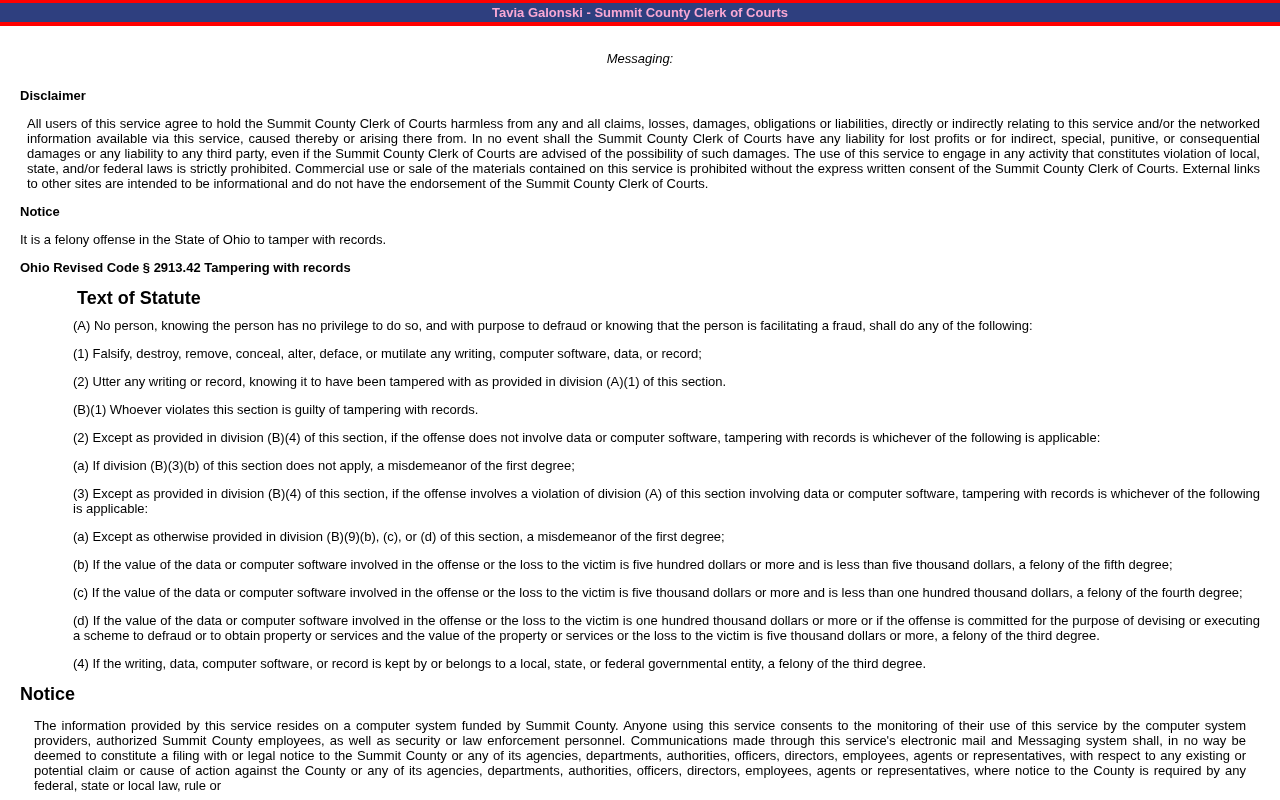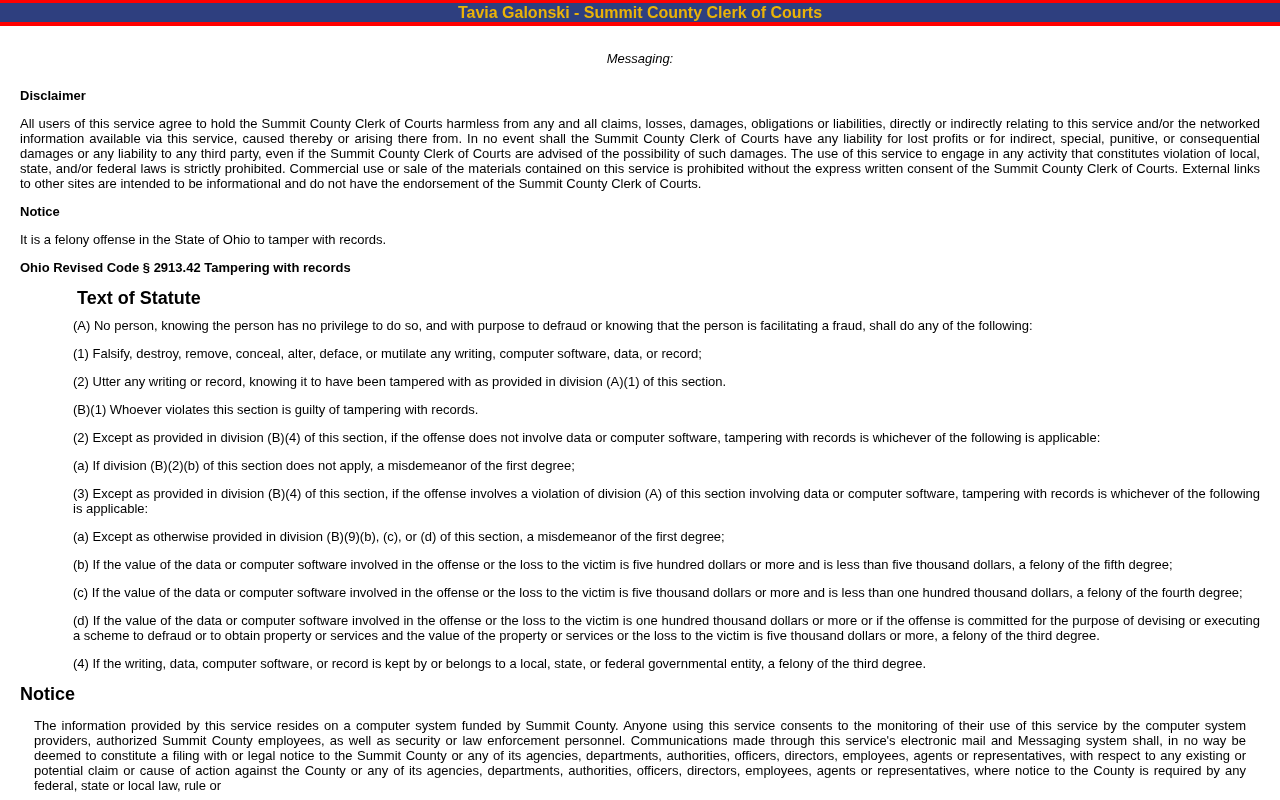--- a/index.html
+++ b/index.html
@@ -8,43 +8,43 @@
       font-family: "Liberation Sans", sans-serif;
       color: #000;
       font-size: 13px;
     }
     .header {
       height: 19px;
       background: #2e3f7f;
       border-top: 3px solid #ff0000;
       border-bottom: 4px solid #ff0000;
       text-align: center;
-      color: #eab308;
+      color: #f9a8d4;
       font-weight: bold;
-      font-size: 16px;
+      font-size: 13px;
       line-height: 19px;
     }
     .content { padding: 0 20px; }
     .subtitle {
       text-align: center;
       font-style: italic;
       font-size: 13px;
       margin-top: 25px;
       margin-bottom: 22px;
       line-height: 15px;
     }
     .bold-label {
       font-weight: bold;
       font-size: 13px;
       line-height: 15px;
       margin: 0 0 13px 0;
     }
     p.just {
       text-align: justify;
-      margin: 0 0 13px 0;
+      margin: 0 0 13px 7px;
       line-height: 15px;
       font-size: 13px;
     }
     p.plain { margin: 0 0 13px 0; line-height: 15px; }
     .statute { padding-left: 41px; }
     .statute h2 {
       font-size: 18px;
       font-weight: bold;
       margin: 1px 0 10px 16px;
       line-height: 20px;
@@ -84,21 +84,21 @@
 
   <div class="bold-label">Ohio Revised Code § 2913.42 Tampering with records</div>
 
   <div class="statute">
     <h2>Text of Statute</h2>
     <p>(A) No person, knowing the person has no privilege to do so, and with purpose to defraud or knowing that the person is facilitating a fraud, shall do any of the following:</p>
     <p>(1) Falsify, destroy, remove, conceal, alter, deface, or mutilate any writing, computer software, data, or record;</p>
     <p>(2) Utter any writing or record, knowing it to have been tampered with as provided in division (A)(1) of this section.</p>
     <p>(B)(1) Whoever violates this section is guilty of tampering with records.</p>
     <p>(2) Except as provided in division (B)(4) of this section, if the offense does not involve data or computer software, tampering with records is whichever of the following is applicable:</p>
-    <p>(a) If division (B)(2)(b) of this section does not apply, a misdemeanor of the first degree;</p>
+    <p>(a) If division (B)(3)(b) of this section does not apply, a misdemeanor of the first degree;</p>
     <p>(3) Except as provided in division (B)(4) of this section, if the offense involves a violation of division (A) of this section involving data or computer software, tampering with records is whichever of the following is applicable:</p>
     <p>(a) Except as otherwise provided in division (B)(9)(b), (c), or (d) of this section, a misdemeanor of the first degree;</p>
     <p>(b) If the value of the data or computer software involved in the offense or the loss to the victim is five hundred dollars or more and is less than five thousand dollars, a felony of the fifth degree;</p>
     <p>(c) If the value of the data or computer software involved in the offense or the loss to the victim is five thousand dollars or more and is less than one hundred thousand dollars, a felony of the fourth degree;</p>
     <p>(d) If the value of the data or computer software involved in the offense or the loss to the victim is one hundred thousand dollars or more or if the offense is committed for the purpose of devising or executing a scheme to defraud or to obtain property or services and the value of the property or services or the loss to the victim is five thousand dollars or more, a felony of the third degree.</p>
     <p>(4) If the writing, data, computer software, or record is kept by or belongs to a local, state, or federal governmental entity, a felony of the third degree.</p>
   </div>
 
   <div class="notice-heading">Notice</div>
   <p class="notice-body">The information provided by this service resides on a computer system funded by Summit County. Anyone using this service consents to the monitoring of their use of this service by the computer system providers, authorized Summit County employees, as well as security or law enforcement personnel. Communications made through this service's electronic mail and Messaging system shall, in no way be deemed to constitute a filing with or legal notice to the Summit County or any of its agencies, departments, authorities, officers, directors, employees, agents or representatives, with respect to any existing or potential claim or cause of action against the County or any of its agencies, departments, authorities, officers, directors, employees, agents or representatives, where notice to the County is required by any federal, state or local law, rule or</p>

